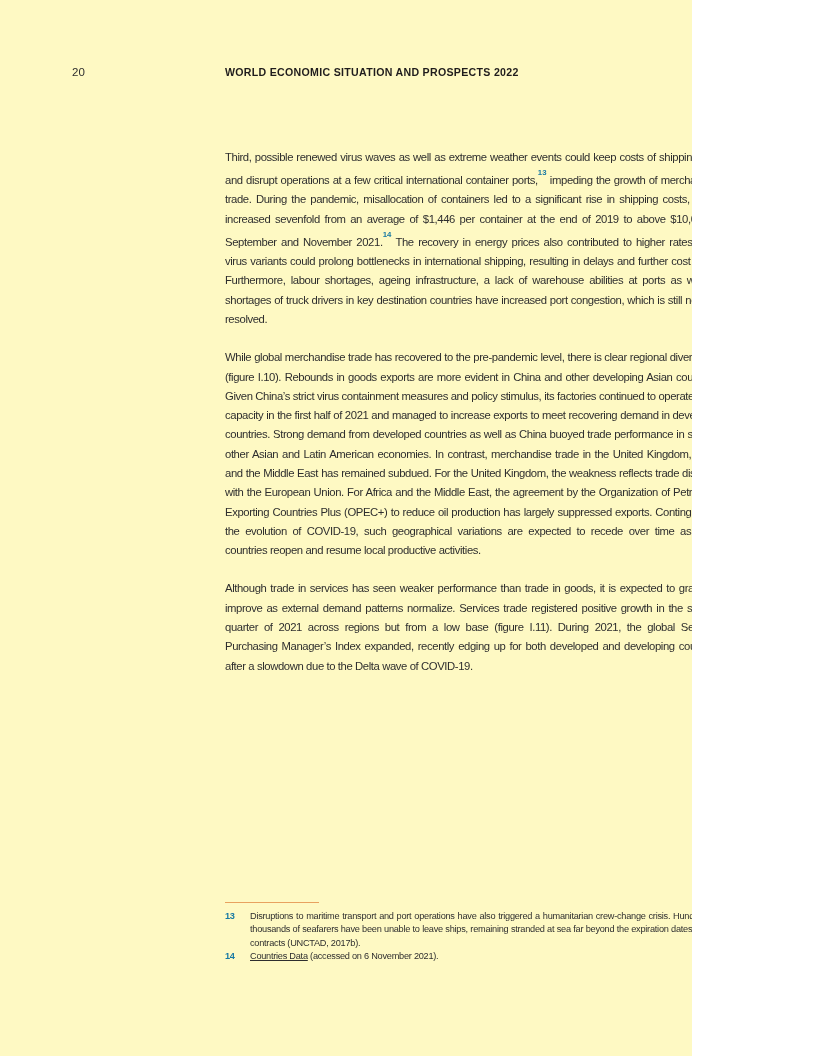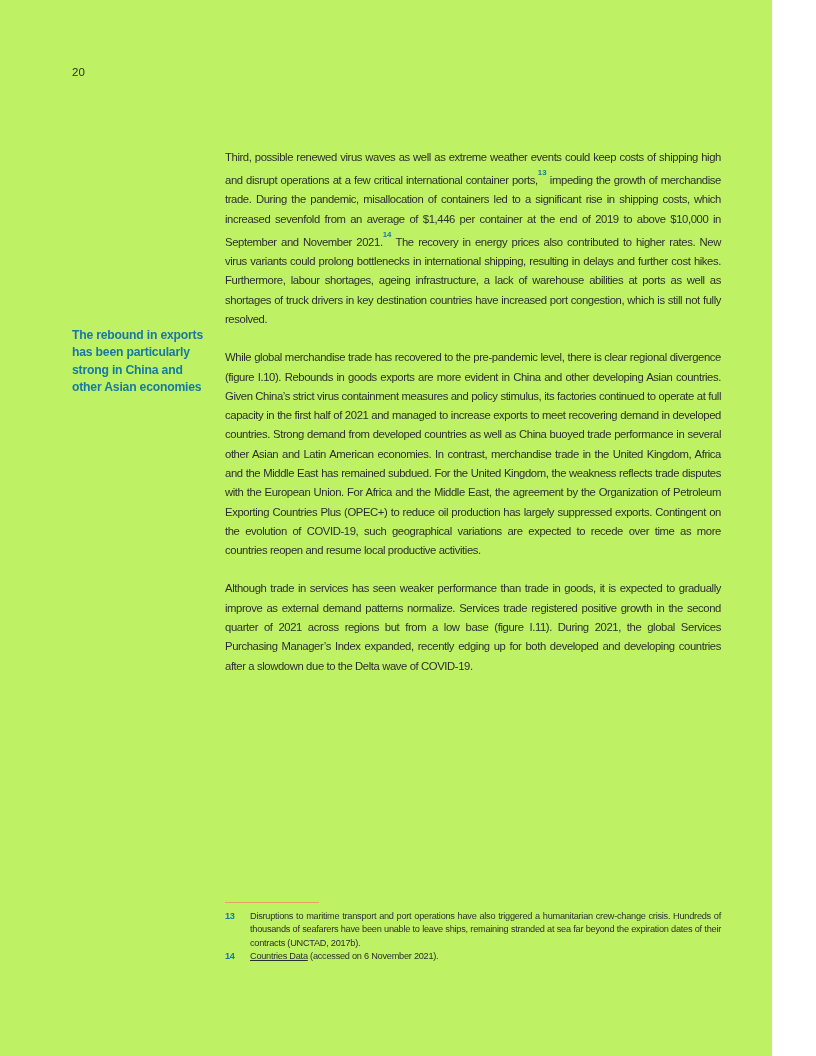--- a/index.html
+++ b/index.html
@@ -1,21 +1,21 @@
 <!DOCTYPE html>
 <html><head>
 <meta charset="utf-8">
 <style>
   * { margin: 0; padding: 0; box-sizing: border-box; }
   html, body { background: #ffffff; }
   .page {
     position: relative;
-    width: 772px;
+    width: 692px;
     height: 1056px;
-    background: #bef264;
+    background: #fef9c3;
     font-family: "Liberation Sans", sans-serif;
     overflow: hidden;
     text-decoration: underline;
   }
   .page-number {
     position: absolute;
     left: 72px;
     top: 66px;
     font-size: 11.5px;
     color: #2e2e2e;
@@ -98,22 +98,22 @@
     cursor: pointer;
   }
 </style>
 </head>
 <body>
 
 <div class="page">
 
   <div class="page-number">20</div>
 
+  <div class="running-header">WORLD ECONOMIC SITUATION AND PROSPECTS 2022</div>
 
-  <aside class="margin-note">The rebound in exports has been particularly strong in China and other Asian economies</aside>
 
   <div class="main-column">
 
     <p class="body-para"><span>Third, possible renewed virus waves as well as extreme weather events could keep costs of shipping high and disrupt operations at a few critical international container ports,</span><sup class="fn-ref">13</sup><span> impeding the growth of merchandise trade. During the pandemic, misallocation of containers led to a significant rise in shipping costs, which increased sevenfold from an average of $1,446 per container at the end of 2019 to above $10,000 in September and November 2021.</span><sup class="fn-ref">14</sup><span> The recovery in energy prices also contributed to higher rates. New virus variants could prolong bottlenecks in international shipping, resulting in delays and further cost hikes. Furthermore, labour shortages, ageing infrastructure, a lack of warehouse abilities at ports as well as shortages of truck drivers in key destination countries have increased port congestion, which is still not fully resolved.</span></p>
 
     <p class="body-para">While global merchandise trade has recovered to the pre-pandemic level, there is clear regional divergence (figure I.10). Rebounds in goods exports are more evident in China and other developing Asian countries. Given China’s strict virus containment measures and policy stimulus, its factories continued to operate at full capacity in the first half of 2021 and managed to increase exports to meet recovering demand in developed countries. Strong demand from developed countries as well as China buoyed trade performance in several other Asian and Latin American economies. In contrast, merchandise trade in the United Kingdom, Africa and the Middle East has remained subdued. For the United Kingdom, the weakness reflects trade disputes with the European Union. For Africa and the Middle East, the agreement by the Organization of Petroleum Exporting Countries Plus (OPEC+) to reduce oil production has largely suppressed exports. Contingent on the evolution of COVID-19, such geographical variations are expected to recede over time as more countries reopen and resume local productive activities.</p>
 
     <p class="body-para">Although trade in services has seen weaker performance than trade in goods, it is expected to gradually improve as external demand patterns normalize. Services trade registered positive growth in the second quarter of 2021 across regions but from a low base (figure I.11). During 2021, the global Services Purchasing Manager’s Index expanded, recently edging up for both developed and developing countries after a slowdown due to the Delta wave of COVID-19.</p>
 
   </div>

